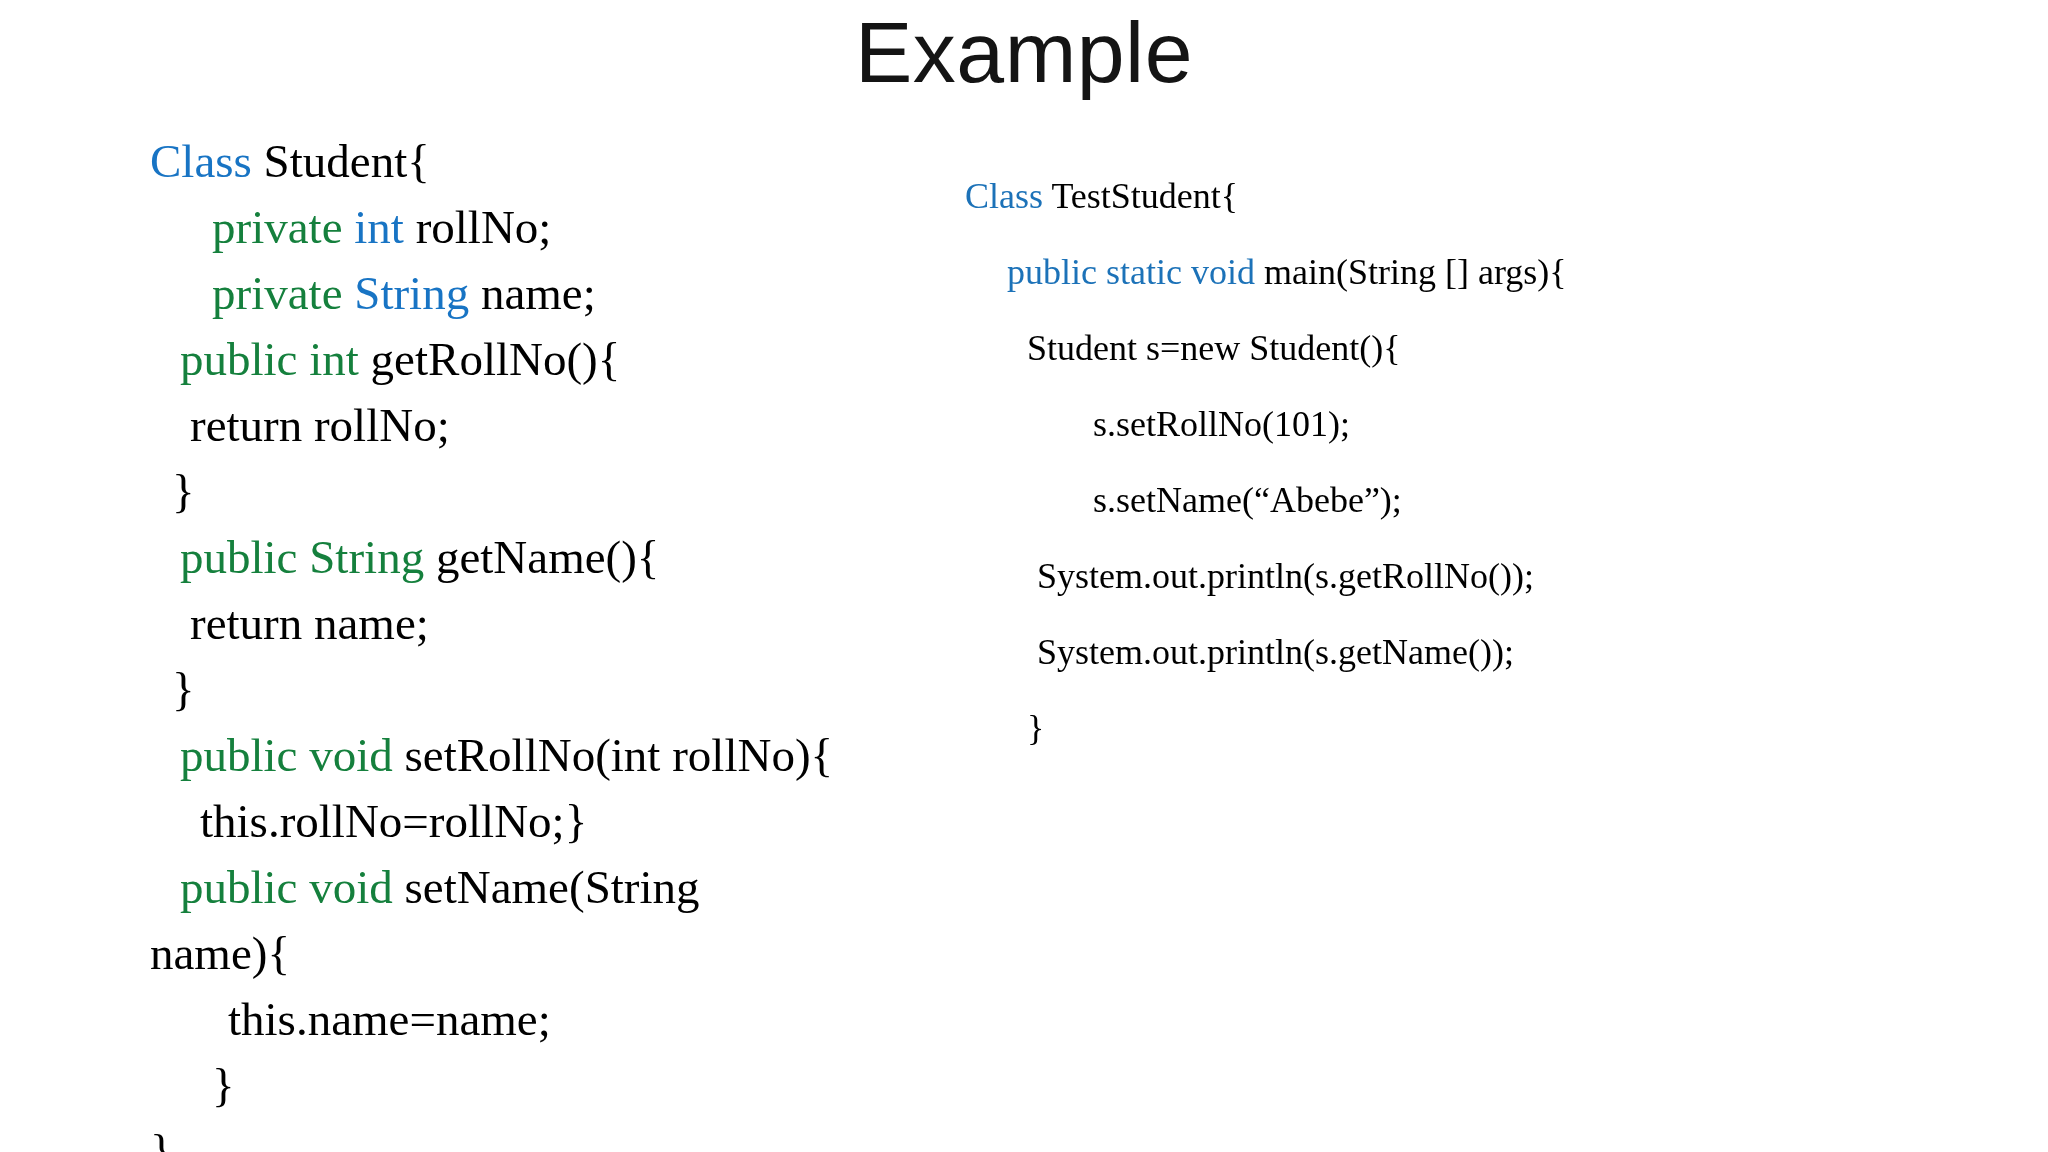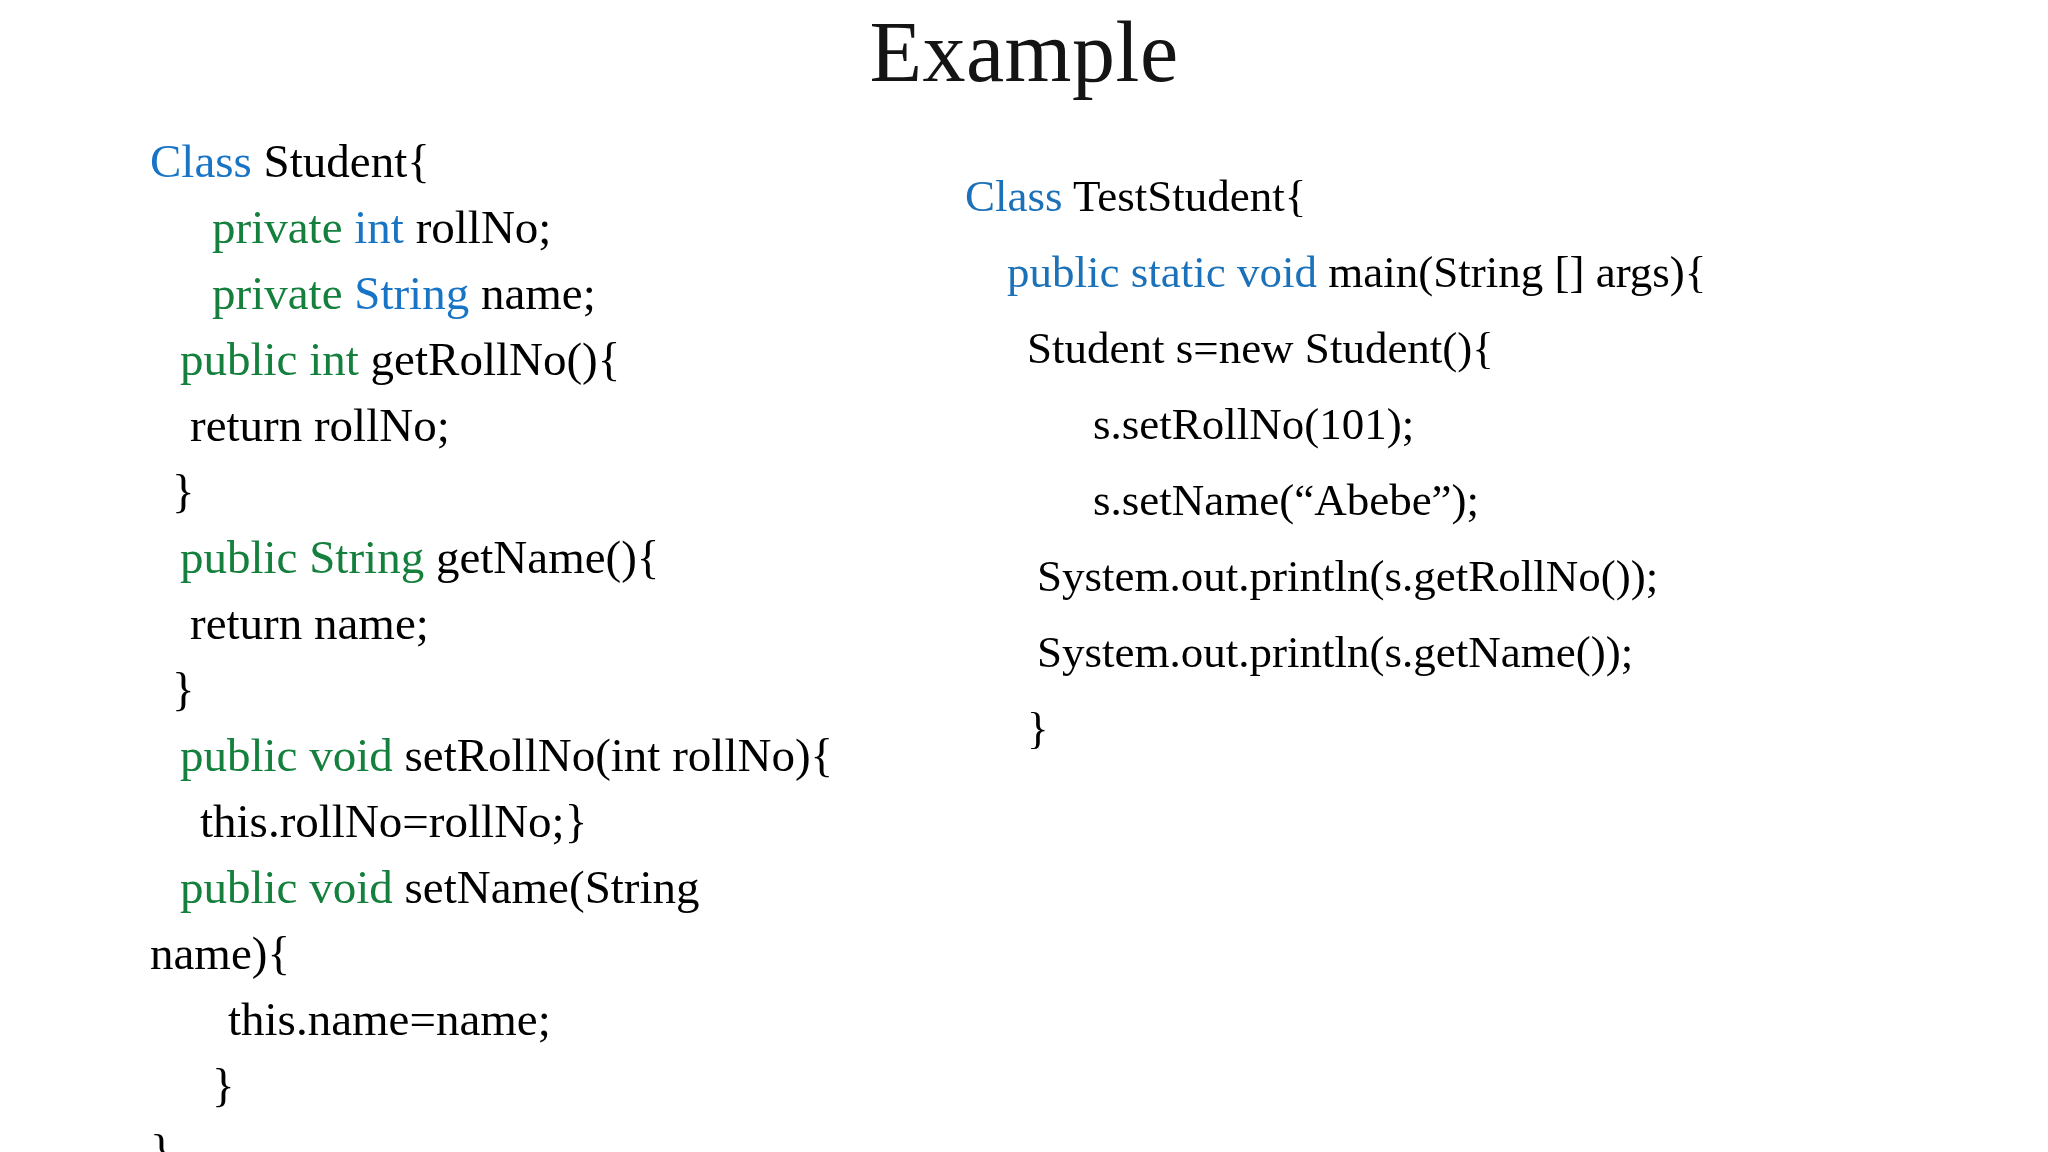--- a/index.html
+++ b/index.html
@@ -15,21 +15,21 @@
     font-family: "Liberation Serif", "DejaVu Serif", serif;
   }
 
   
   #slide-title {
     position: absolute;
     left: 0;
     top: 6px;
     width: 2048px;
     text-align: center;
-    font-family: Liberation Serif, serif;
+    font-family: Liberation Sans, sans-serif;
     font-weight: 300;
     font-size: 86px;
     line-height: 1.08;
     color: #141414;
     letter-spacing: 0.5px;
     white-space: nowrap;
   }
 
   
   .code-col {
@@ -44,21 +44,21 @@
     top: 128px;
     width: 820px;
     font-size: 47px;
     line-height: 66px;
   }
 
   #code-right {
     left: 965px;
     top: 158px;
     width: 1000px;
-    font-size: 45px;
+    font-size: 36px;
     line-height: 76px;
   }
 
   .code-line {
     white-space: pre;
   }
 
   
   .kw-cyan   { color: #15803d; }
   .kw-blue   { color: #1874C4; }

